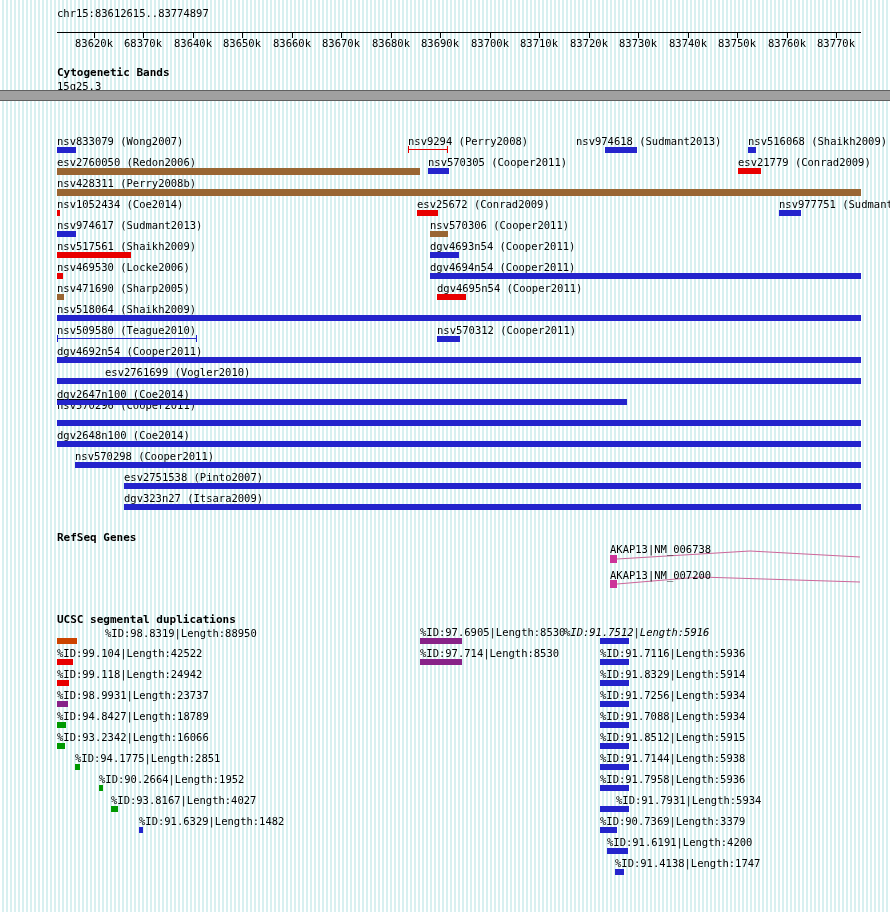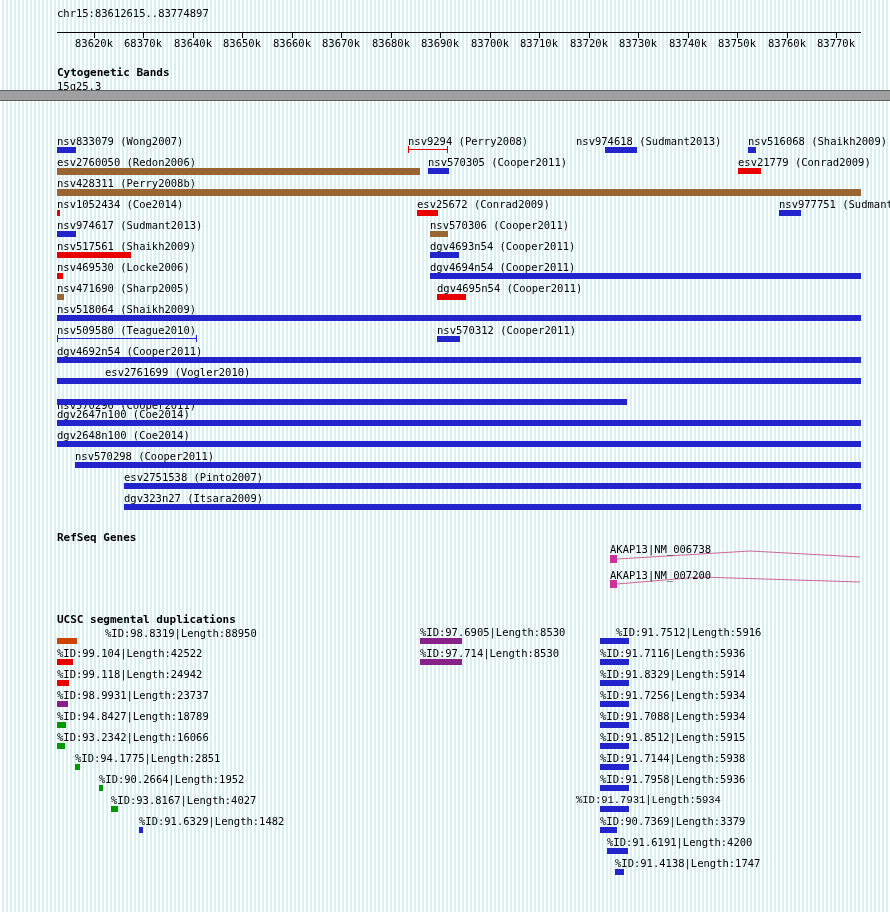--- a/index.html
+++ b/index.html
@@ -113,21 +113,21 @@
         <div class="ibeam-line" style="background: rgb(36, 36, 204);"></div>
       </div>
       <div class="feat-label" style="left: 437px; top: 325px;">nsv570312 (Cooper2011)</div>
       <div class="feat-bar" style="left: 437px; top: 336px; width: 23px; height: 6px; background: rgb(36, 36, 204);"></div>
       <div class="feat-label" style="left: 57px; top: 346px;">dgv4692n54 (Cooper2011)</div>
       <div class="feat-bar" style="left: 57px; top: 357px; width: 804px; height: 6px; background: rgb(36, 36, 204);"></div>
       <div class="feat-label" style="left: 57px; top: 367px; margin-left: 48px;">esv2761699 (Vogler2010)</div>
       <div class="feat-bar" style="left: 57px; top: 378px; width: 804px; height: 6px; background: rgb(36, 36, 204);"></div>
       <div class="feat-label" style="left: 57px; top: 388px; margin-top: 12px;">nsv570296 (Cooper2011)</div>
       <div class="feat-bar" style="left: 57px; top: 399px; width: 570px; height: 6px; background: rgb(36, 36, 204);"></div>
-      <div class="feat-label" style="left: 57px; top: 409px;">dgv2647n100 (Coe2014)</div>
+      <div class="feat-label" style="left: 57px; top: 389px; text-decoration: underline;">dgv2647n100 (Coe2014)</div>
       <div class="feat-bar" style="left: 57px; top: 420px; width: 804px; height: 6px; background: rgb(36, 36, 204);"></div>
       <div class="feat-label" style="left: 57px; top: 430px;">dgv2648n100 (Coe2014)</div>
       <div class="feat-bar" style="left: 57px; top: 441px; width: 804px; height: 6px; background: rgb(36, 36, 204);"></div>
       <div class="feat-label" style="left: 75px; top: 451px;">nsv570298 (Cooper2011)</div>
       <div class="feat-bar" style="left: 75px; top: 462px; width: 786px; height: 6px; background: rgb(36, 36, 204);"></div>
       <div class="feat-label" style="left: 124px; top: 472px;">esv2751538 (Pinto2007)</div>
       <div class="feat-bar" style="left: 124px; top: 483px; width: 737px; height: 6px; background: rgb(36, 36, 204);"></div>
       <div class="feat-label" style="left: 124px; top: 493px;">dgv323n27 (Itsara2009)</div>
       <div class="feat-bar" style="left: 124px; top: 504px; width: 737px; height: 6px; background: rgb(36, 36, 204);"></div>
     </div>
@@ -143,21 +143,21 @@
       <div class="feat-label" style="left: 610px; top: 570px;">AKAP13|NM_007200</div>
       <div class="feat-bar" style="left: 610px; top: 580px; width: 7px; height: 8px; background: rgb(204, 51, 153);"></div>
     </div>
 
   <div class="hdr" style="left:57px;top:614px">UCSC segmental duplications</div>
   <div id="segdup-features">
       <div class="feat-label" style="left: 57px; top: 628px; padding-left: 48px;">%ID:98.8319|Length:88950</div>
       <div class="feat-bar" style="left: 57px; top: 638px; width: 20px; height: 6px; background: rgb(204, 68, 0);"></div>
       <div class="feat-label" style="left: 420px; top: 627px;">%ID:97.6905|Length:8530</div>
       <div class="feat-bar" style="left: 420px; top: 638px; width: 42px; height: 6px; background: rgb(136, 34, 136);"></div>
-      <div class="feat-label" style="left: 616px; top: 627px;">%ID:91.7512|Length:5916</div>
+      <div class="feat-label" style="left: 564px; top: 627px; font-style: italic;">%ID:91.7512|Length:5916</div>
       <div class="feat-bar" style="left: 600px; top: 638px; width: 29px; height: 6px; background: rgb(36, 36, 204);"></div>
       <div class="feat-label" style="left: 57px; top: 648px;">%ID:99.104|Length:42522</div>
       <div class="feat-bar" style="left: 57px; top: 659px; width: 16px; height: 6px; background: rgb(232, 0, 0);"></div>
       <div class="feat-label" style="left: 420px; top: 648px;">%ID:97.714|Length:8530</div>
       <div class="feat-bar" style="left: 420px; top: 659px; width: 42px; height: 6px; background: rgb(136, 34, 136);"></div>
       <div class="feat-label" style="left: 600px; top: 648px;">%ID:91.7116|Length:5936</div>
       <div class="feat-bar" style="left: 600px; top: 659px; width: 29px; height: 6px; background: rgb(36, 36, 204);"></div>
       <div class="feat-label" style="left: 57px; top: 669px;">%ID:99.118|Length:24942</div>
       <div class="feat-bar" style="left: 57px; top: 680px; width: 12px; height: 6px; background: rgb(232, 0, 0);"></div>
       <div class="feat-label" style="left: 600px; top: 669px;">%ID:91.8329|Length:5914</div>
@@ -177,21 +177,21 @@
       <div class="feat-label" style="left: 75px; top: 753px;">%ID:94.1775|Length:2851</div>
       <div class="feat-bar" style="left: 75px; top: 764px; width: 5px; height: 6px; background: rgb(0, 153, 0);"></div>
       <div class="feat-label" style="left: 600px; top: 753px;">%ID:91.7144|Length:5938</div>
       <div class="feat-bar" style="left: 600px; top: 764px; width: 29px; height: 6px; background: rgb(36, 36, 204);"></div>
       <div class="feat-label" style="left: 99px; top: 774px;">%ID:90.2664|Length:1952</div>
       <div class="feat-bar" style="left: 99px; top: 785px; width: 4px; height: 6px; background: rgb(0, 153, 0);"></div>
       <div class="feat-label" style="left: 600px; top: 774px;">%ID:91.7958|Length:5936</div>
       <div class="feat-bar" style="left: 600px; top: 785px; width: 29px; height: 6px; background: rgb(36, 36, 204);"></div>
       <div class="feat-label" style="left: 111px; top: 795px;">%ID:93.8167|Length:4027</div>
       <div class="feat-bar" style="left: 111px; top: 806px; width: 7px; height: 6px; background: rgb(0, 153, 0);"></div>
-      <div class="feat-label" style="left: 576px; top: 795px; font-family: Liberation Mono, monospace;">%ID:91.7931|Length:5934</div>
+      <div class="feat-label" style="left: 616px; top: 795px;">%ID:91.7931|Length:5934</div>
       <div class="feat-bar" style="left: 600px; top: 806px; width: 29px; height: 6px; background: rgb(36, 36, 204);"></div>
       <div class="feat-label" style="left: 139px; top: 816px;">%ID:91.6329|Length:1482</div>
       <div class="feat-bar" style="left: 139px; top: 827px; width: 4px; height: 6px; background: rgb(36, 36, 204);"></div>
       <div class="feat-label" style="left: 600px; top: 816px;">%ID:90.7369|Length:3379</div>
       <div class="feat-bar" style="left: 600px; top: 827px; width: 17px; height: 6px; background: rgb(36, 36, 204);"></div>
       <div class="feat-label" style="left: 607px; top: 837px;">%ID:91.6191|Length:4200</div>
       <div class="feat-bar" style="left: 607px; top: 848px; width: 21px; height: 6px; background: rgb(36, 36, 204);"></div>
       <div class="feat-label" style="left: 615px; top: 858px;">%ID:91.4138|Length:1747</div>
       <div class="feat-bar" style="left: 615px; top: 869px; width: 9px; height: 6px; background: rgb(36, 36, 204);"></div>
     </div>

